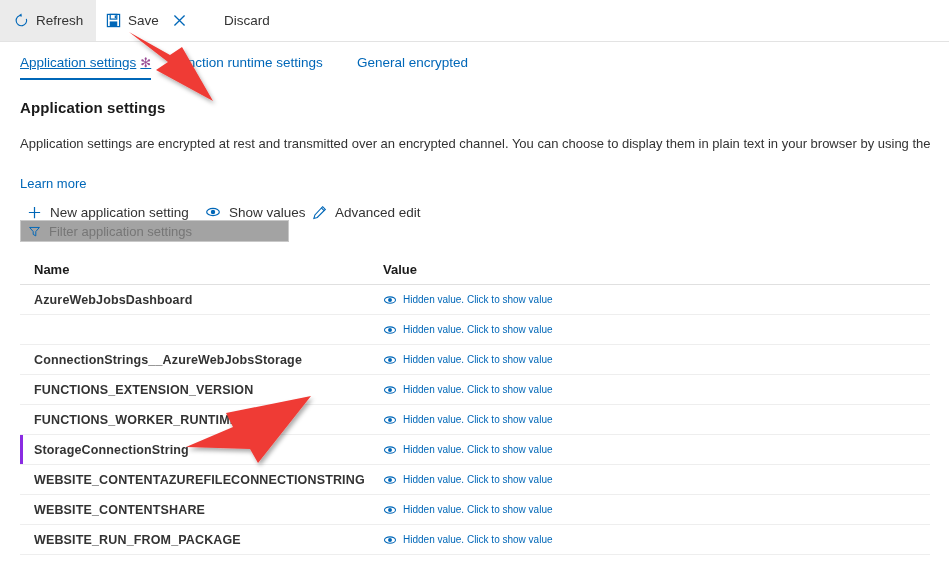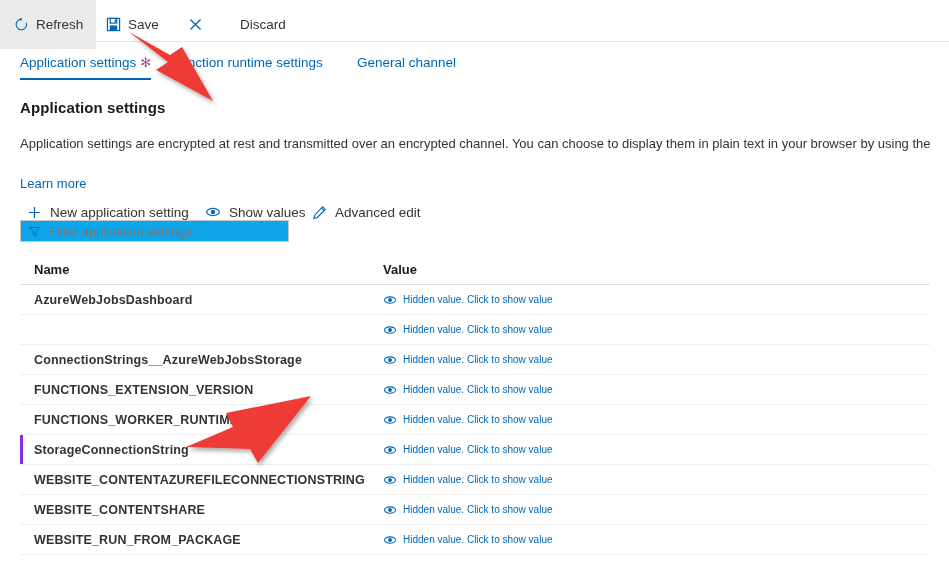--- a/index.html
+++ b/index.html
@@ -23,21 +23,21 @@
     left: 0; top: 0;
     width: 949px;
     height: 42px;
     background: #ffffff;
     border-bottom: 1px solid #e3e3e3;
     box-sizing: border-box;
   }
   .cmd-btn {
     position: absolute;
     top: 0;
-    height: 49px;
+    height: 41px;
     display: flex;
     align-items: center;
     gap: 7px;
     padding: 0 13px;
     font-size: 13.5px;
     color: #333333;
     background: transparent;
     border: none;
     cursor: pointer;
     white-space: nowrap;
@@ -63,20 +63,21 @@
     top: 13px;
     font-size: 13.5px;
     color: #0067b8;
     cursor: pointer;
     white-space: nowrap;
     padding-bottom: 10px;
   }
   .tab.active {
     color: #0067b8;
     font-weight: normal;
+    text-decoration: underline;
   }
   .tab.active::after {
     content: "";
     position: absolute;
     left: 0; right: 0; bottom: 0;
     height: 2px;
     background: #0067b8;
   }
   .tab-star {
     color: #9b4f96;
@@ -136,21 +137,21 @@
     white-space: nowrap;
   }
 
   
   .filter-box {
     position: absolute;
     left: 20px; top: 220px;
     width: 269px;
     height: 22px;
     border: 1px solid #c8c8c8;
-    background: #0ea5e9;
+    background: #a3a3a3;
     display: flex;
     align-items: center;
     box-sizing: border-box;
     padding: 0 6px;
     gap: 8px;
   }
   .filter-input {
     border: none;
     outline: none;
     font-size: 13px;
@@ -256,21 +257,21 @@
       <svg width="15" height="15" viewBox="0 0 16 16">
         <rect x="1.5" y="1.5" width="13" height="13" fill="none" stroke="#0067b8" stroke-width="1.3"></rect>
         <rect x="4.5" y="1.5" width="7" height="5" fill="none" stroke="#0067b8" stroke-width="1.3"></rect>
         <rect x="4" y="9" width="8" height="5.5" fill="#0067b8"></rect>
         <rect x="9.3" y="2.6" width="1.5" height="3" fill="#0067b8"></rect>
       </svg>
     </span>
     <span>Save</span>
   </button>
 
-  <button class="cmd-btn" style="left:174px;gap:37px;">
+  <button class="cmd-btn" style="left:158px;gap:37px;">
     <span class="cmd-icon">
       <svg width="15" height="15" viewBox="0 0 16 16">
         <path d="M2.6 2.6 L13.4 13.4 M13.4 2.6 L2.6 13.4" stroke="#0067b8" stroke-width="1.4" fill="none"></path>
       </svg>
     </span>
     <span>Discard</span>
   </button>
 
 </div>
 
@@ -278,21 +279,21 @@
 
   <div class="tab active" style="left:20px;">
     <span>Application settings</span><span class="tab-star">✻</span>
   </div>
 
   <div class="tab" style="left:172px;">
     <span>Function runtime settings</span>
   </div>
 
   <div class="tab" style="left:357px;">
-    <span>General channel</span>
+    <span>General encrypted</span>
   </div>
 
 </div>
 
 <div class="page-title">Application settings</div>
 <div class="page-desc">Application settings are encrypted at rest and transmitted over an encrypted channel. You can choose to display them in plain text in your browser by using the</div>
 <a class="learn-more">Learn more</a>
 
 <div class="actionbar">
 

